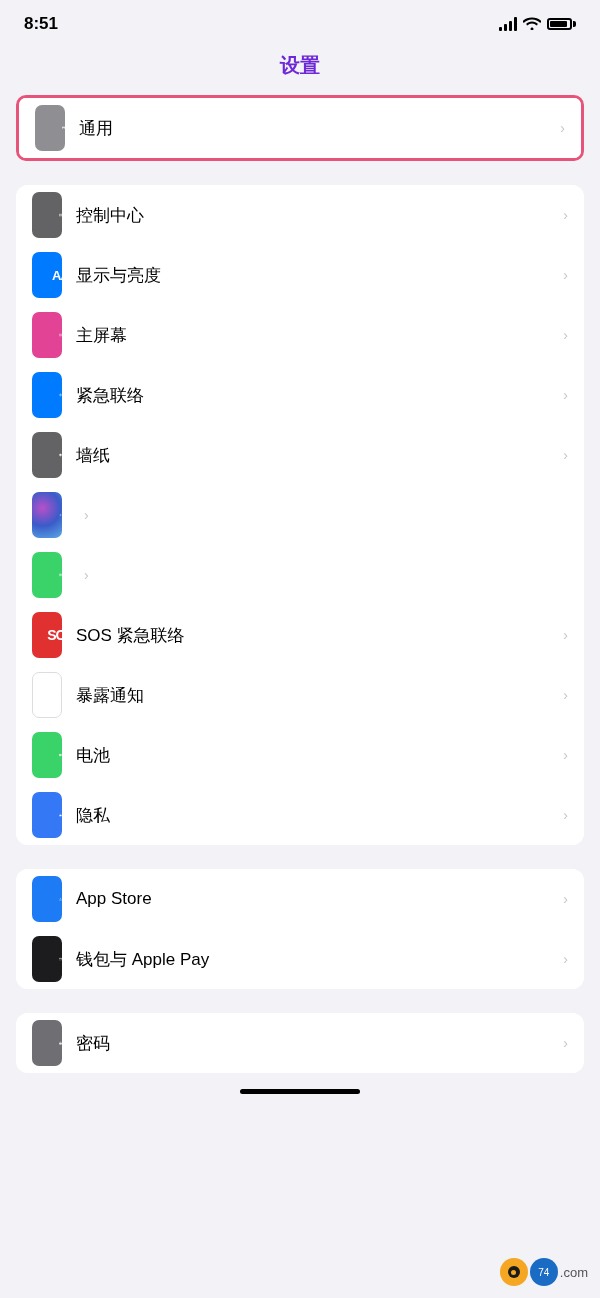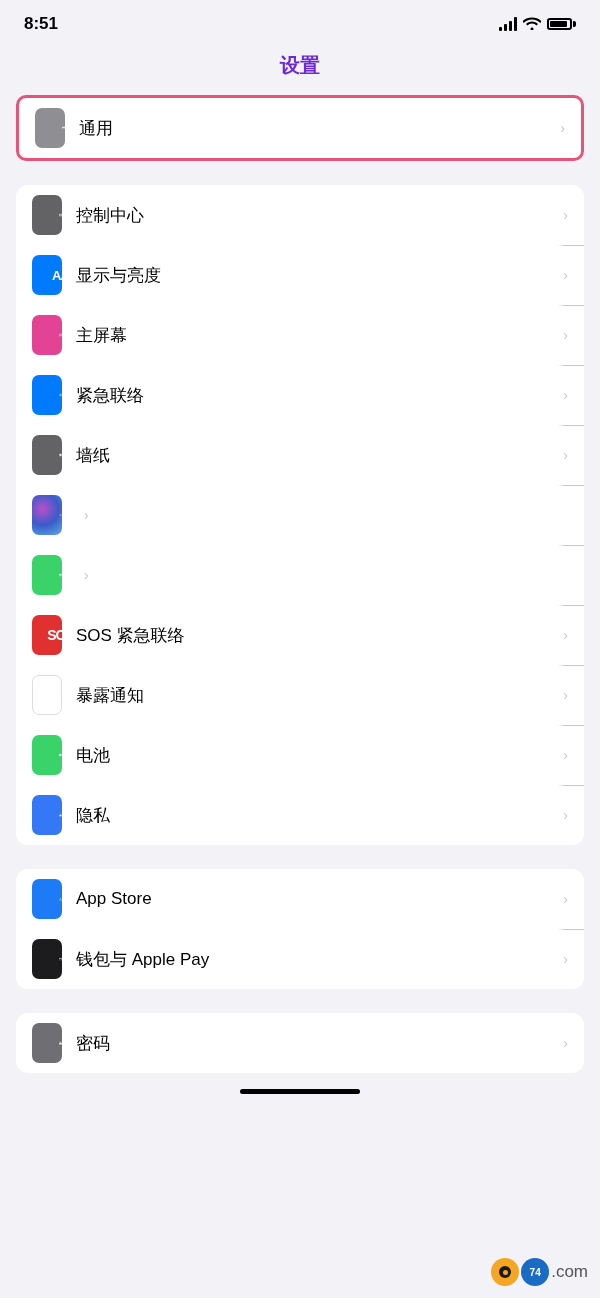--- a/index.html
+++ b/index.html
@@ -104,35 +104,34 @@
     }
 
     .settings-row {
       display: flex;
       align-items: center;
       padding: 0 16px;
       height: 60px;
       background: #fff;
       cursor: pointer;
       position: relative;
-      border-radius: 27px;
     }
     .settings-row:not(:last-child)::after {
       content: '';
       position: absolute;
       bottom: 0;
       left: 60px;
       right: 0;
       height: 0.5px;
       background: #c8c8cc;
     }
 
     .row-icon {
       width: 30px;
-      height: 40px;
+      height: 46px;
       border-radius: 7px;
       display: flex;
       align-items: center;
       justify-content: center;
       margin-right: 14px;
       flex-shrink: 0;
       font-size: 16px;
       color: #fff;
       padding-left: 27px;
     }
@@ -413,16 +412,16 @@
   <div class="home-bar"></div>
 </div>
 
 <div style="position:fixed; bottom:12px; right:12px; display:flex; align-items:center; gap:2px;">
   <div style="background:#f5a623; border-radius:50%; width:28px; height:28px; display:flex;align-items:center;justify-content:center; position:relative; overflow:hidden;">
     <div style="width:12px;height:12px;background:#1a1a1a;border-radius:50%;position:relative;z-index:2;">
       <div style="width:5px;height:5px;background:#f5a623;border-radius:50%;position:absolute;top:3.5px;left:3.5px;"></div>
     </div>
   </div>
   <div style="background:#1a6bc4; border-radius:50%; width:28px; height:28px; display:flex;align-items:center;justify-content:center;">
-    <span style="color:white;font-size:10px;font-weight:bold;">74</span>
-  </div>
-  <span style="font-size:17px; color:#555; font-weight:500;">.com</span>
+    <span style="color:white;font-size:10px;font-weight:normal;">74</span>
+  </div>
+  <span style="font-size:13px; color:#555; font-weight:500;">.com</span>
 </div>
 
 </body></html>

